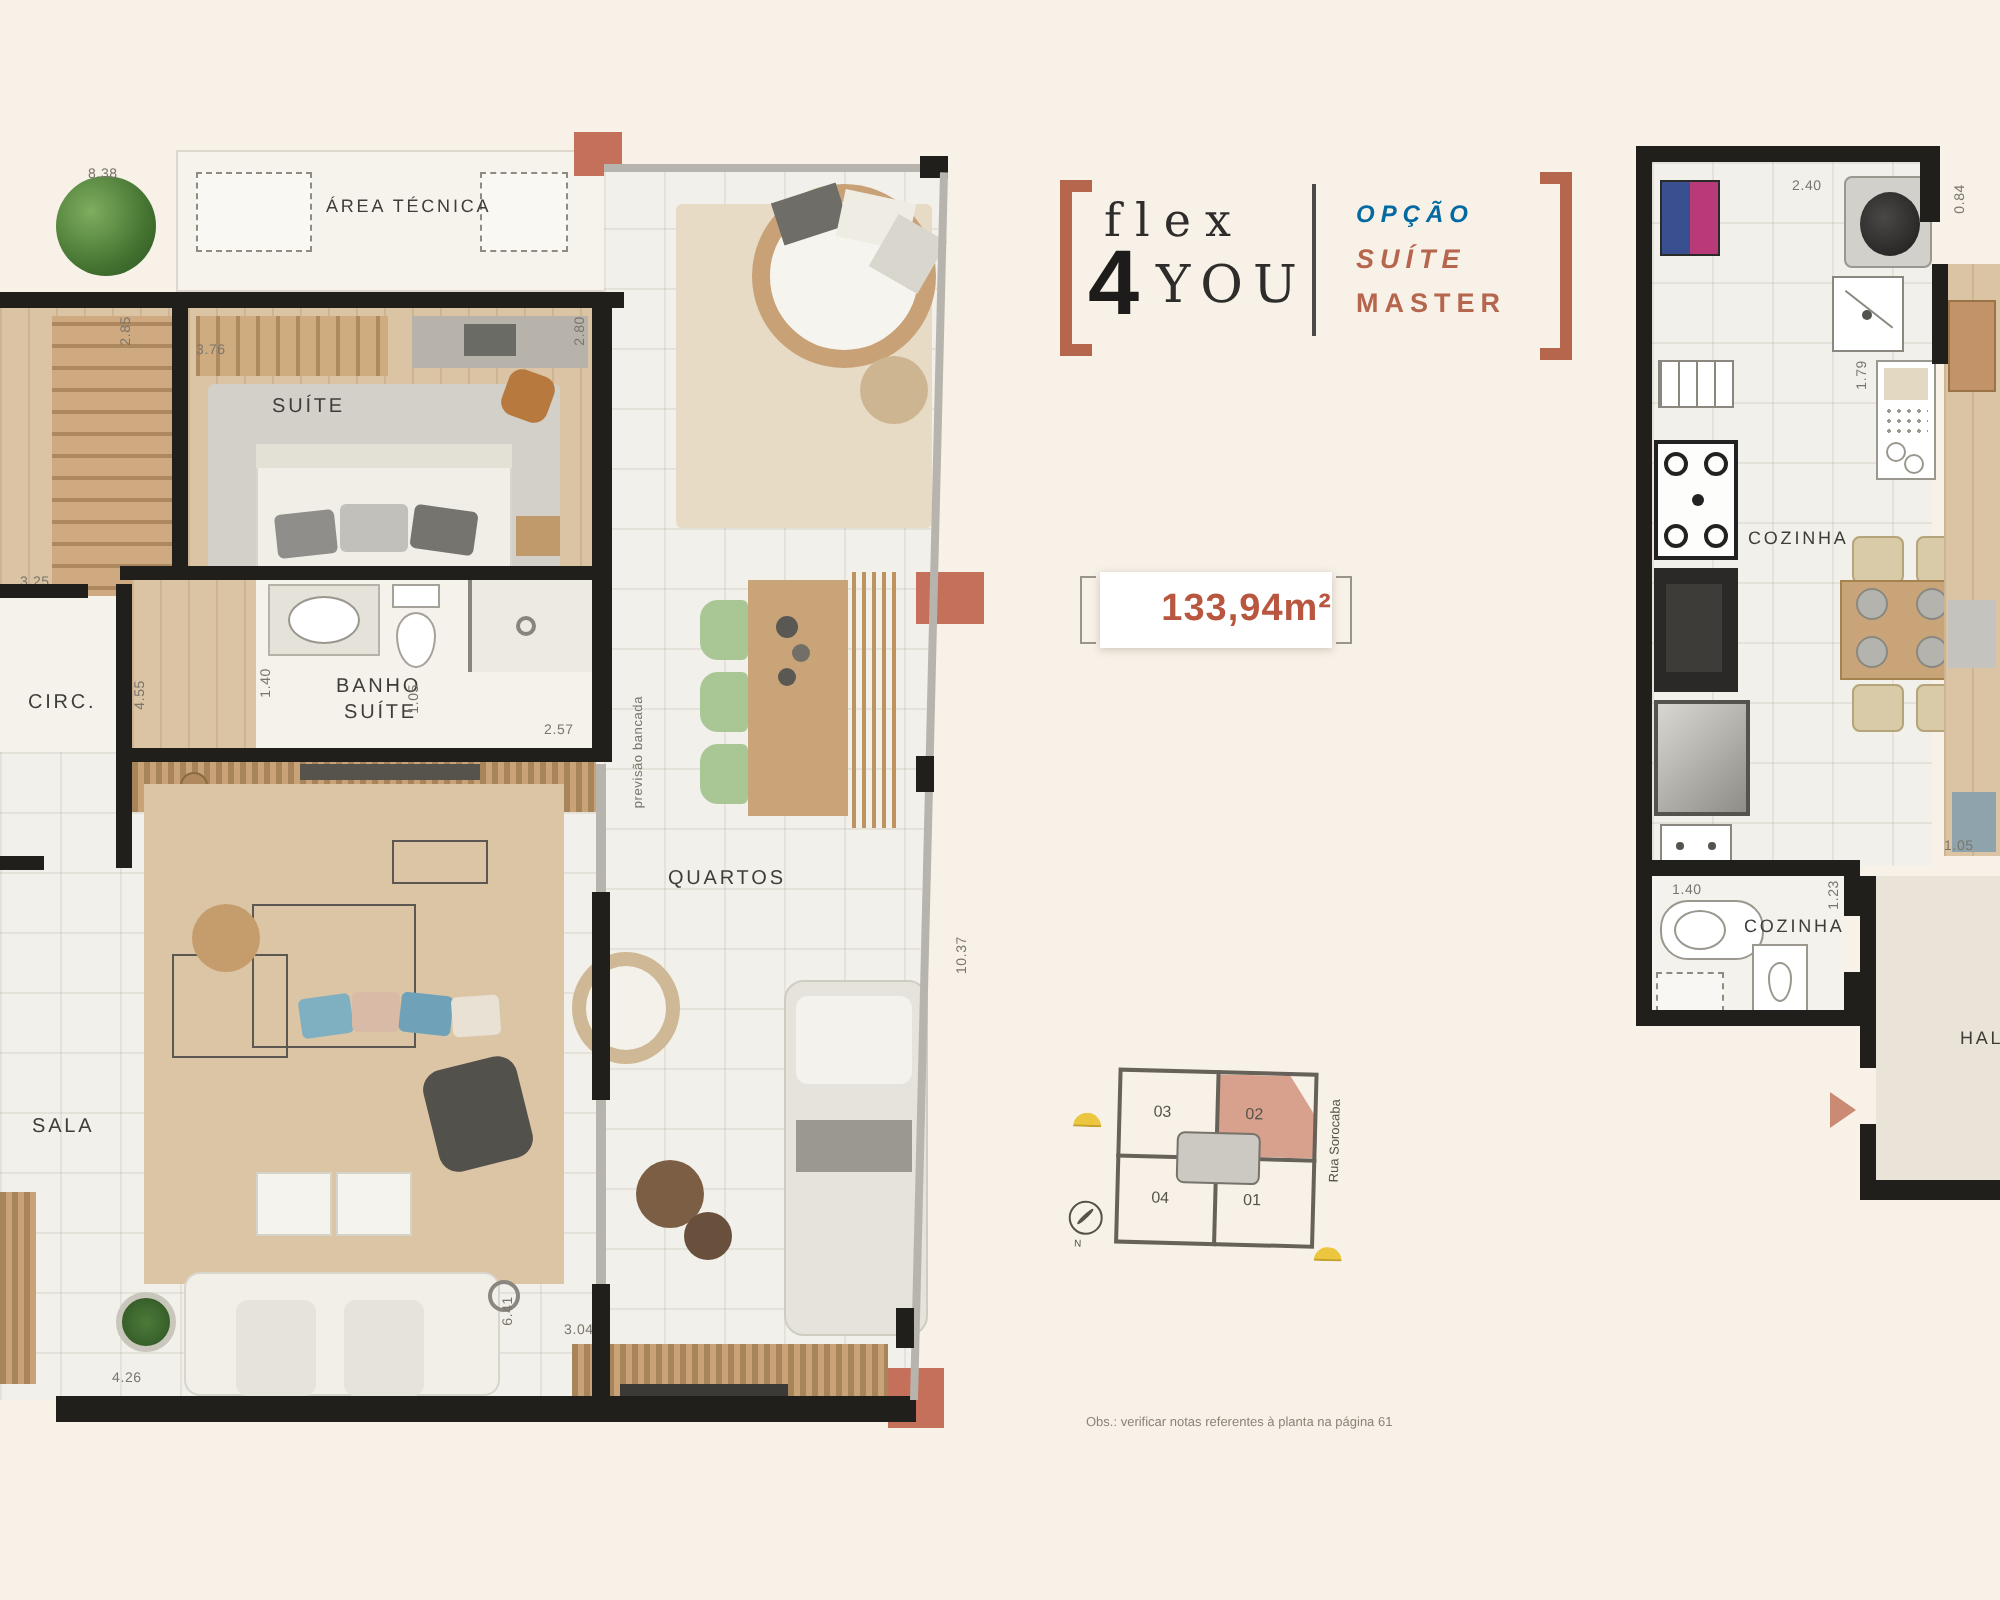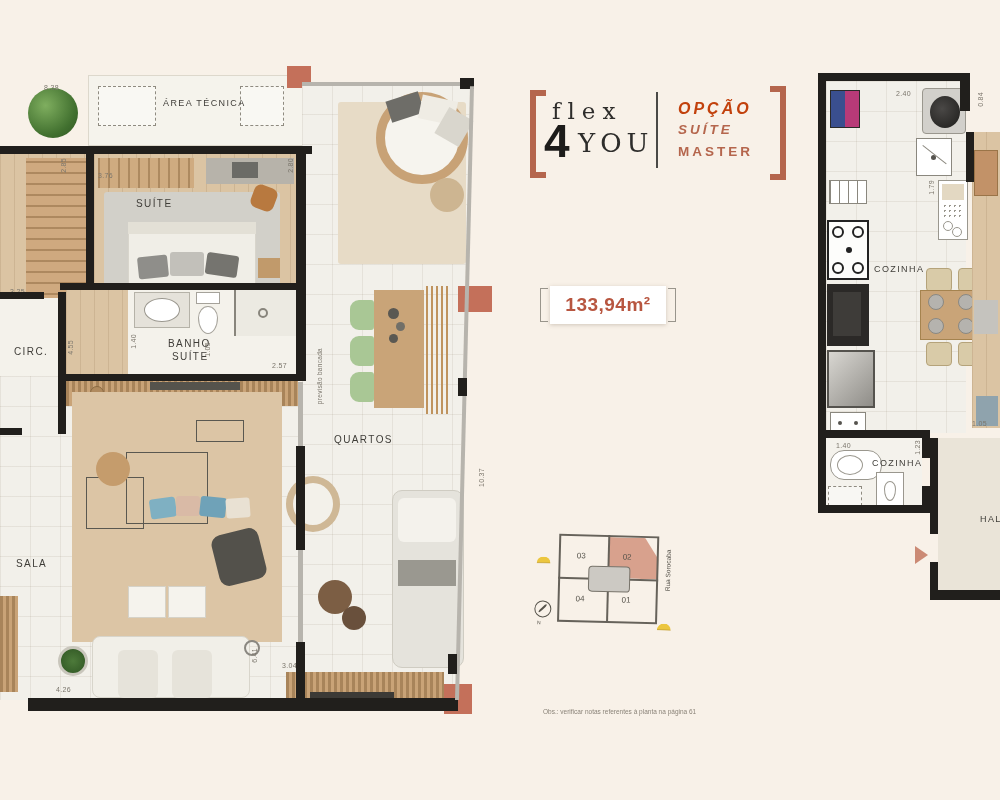--- a/index.html
+++ b/index.html
@@ -158,30 +158,30 @@
     <div class="wall" style="left:458px;top:378px;width:9px;height:18px"></div>
     <div class="wall" style="left:448px;top:654px;width:9px;height:20px"></div>
   </div>
 
   <div class="a" style="left:528px;top:86px;width:260px;height:96px">
     <div class="a brkl" style="left:2px;top:4px;width:16px;height:88px"></div>
     <div class="a serif" style="left:24px;top:12px;font-size:23px;letter-spacing:7px;color:#2e2d2b">flex</div>
     <div class="a" style="left:16px;top:28px;font-size:46px;font-weight:bold;color:#1d1c1a">4</div>
     <div class="a serif" style="left:50px;top:42px;font-size:26px;letter-spacing:5px;color:#2e2d2b">YOU</div>
     <div class="a" style="left:128px;top:6px;width:2px;height:76px;background:#4a4946"></div>
-    <div class="a" style="left:150px;top:14px;font-size:16px;font-weight:bold;font-style:italic;letter-spacing:3px;color:#c2410c">OPÇÃO</div>
+    <div class="a" style="left:150px;top:14px;font-size:12px;font-weight:bold;font-style:italic;letter-spacing:3px;color:#0369a1">OPÇÃO</div>
     <div class="a" style="left:150px;top:36px;font-size:13.5px;font-weight:bold;font-style:italic;letter-spacing:3px;color:#b5664d">SUÍTE</div>
     <div class="a" style="left:150px;top:58px;font-size:13.5px;font-weight:bold;letter-spacing:3px;color:#b5664d">MASTER</div>
     <div class="a brkr" style="left:242px;top:0;width:16px;height:94px"></div>
   </div>
 
 
   <div class="a" style="left:540px;top:286px;width:140px;height:38px">
     <div class="a gbrkl" style="left:0;top:2px;width:8px;height:34px"></div>
-    <div class="a" style="left:10px;top:0;width:116px;height:38px;background:#fff;box-shadow:0 1px 4px rgba(90,70,50,.25);display:flex;align-items:center;justify-content:center">
+    <div class="a" style="left:10px;top:0;width:116px;height:38px;background:#fff;box-shadow:0 1px 4px rgba(90,70,50,.25);display:flex;align-items:center;justify-content:flex-end">
       <span style="font-size:19px;font-weight:bold;color:#b85640;letter-spacing:.5px">133,94m²</span>
     </div>
     <div class="a gbrkr" style="left:128px;top:2px;width:8px;height:34px"></div>
   </div>
 
   <div class="a" style="left:530px;top:530px;width:150px;height:110px;transform:rotate(1.5deg)">
     <div class="a" style="left:78px;top:7px;width:50px;height:41px;background:#d8a18d;clip-path:polygon(0 0,72% 0,100% 52%,100% 100%,0 100%)"></div>
     <div class="a" style="left:28px;top:5px;width:100px;height:88px;border:2px solid #66625a"></div>
     <div class="a" style="left:77px;top:5px;width:2px;height:88px;background:#66625a"></div>
     <div class="a" style="left:28px;top:48px;width:100px;height:2px;background:#66625a"></div>

